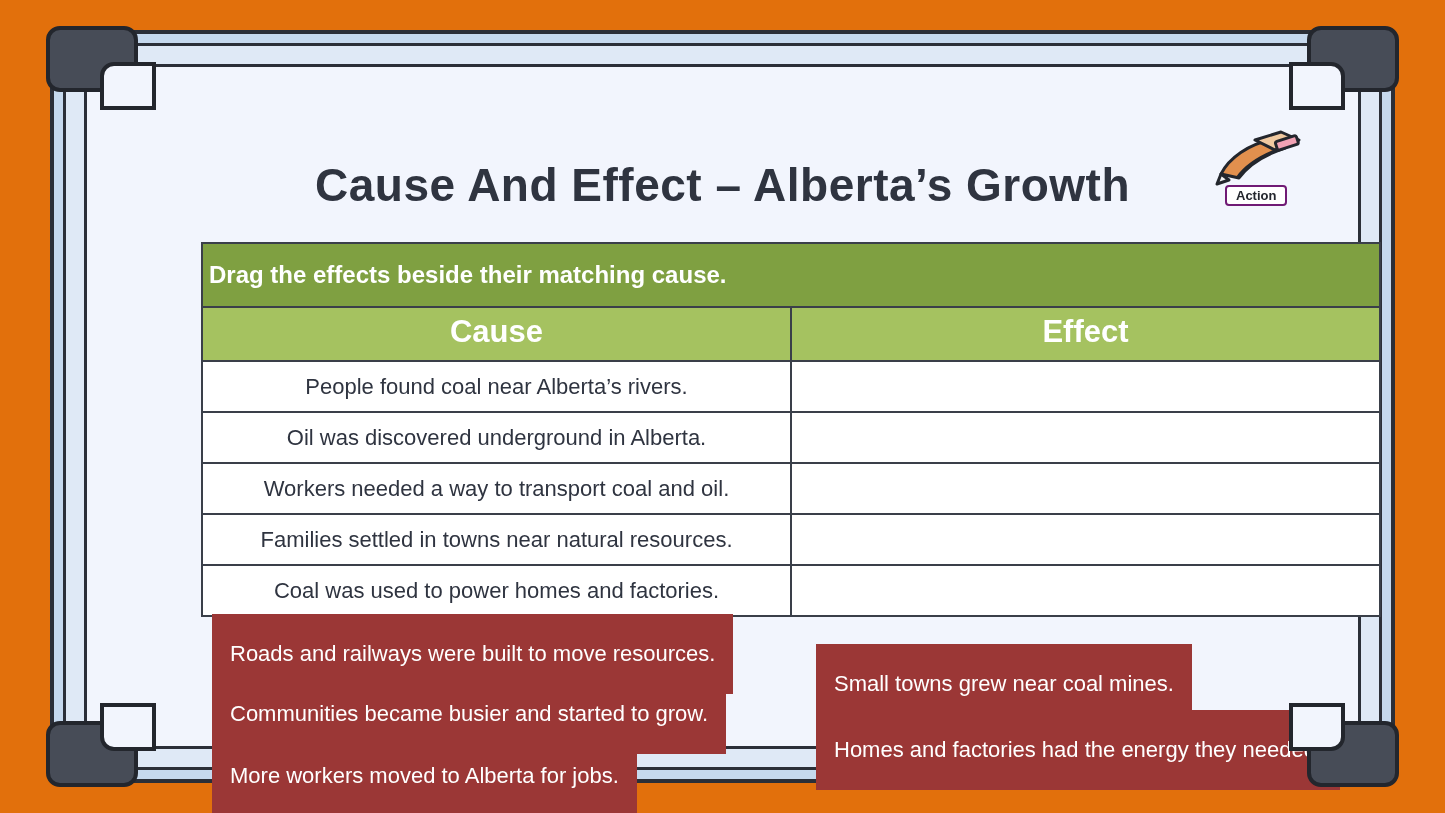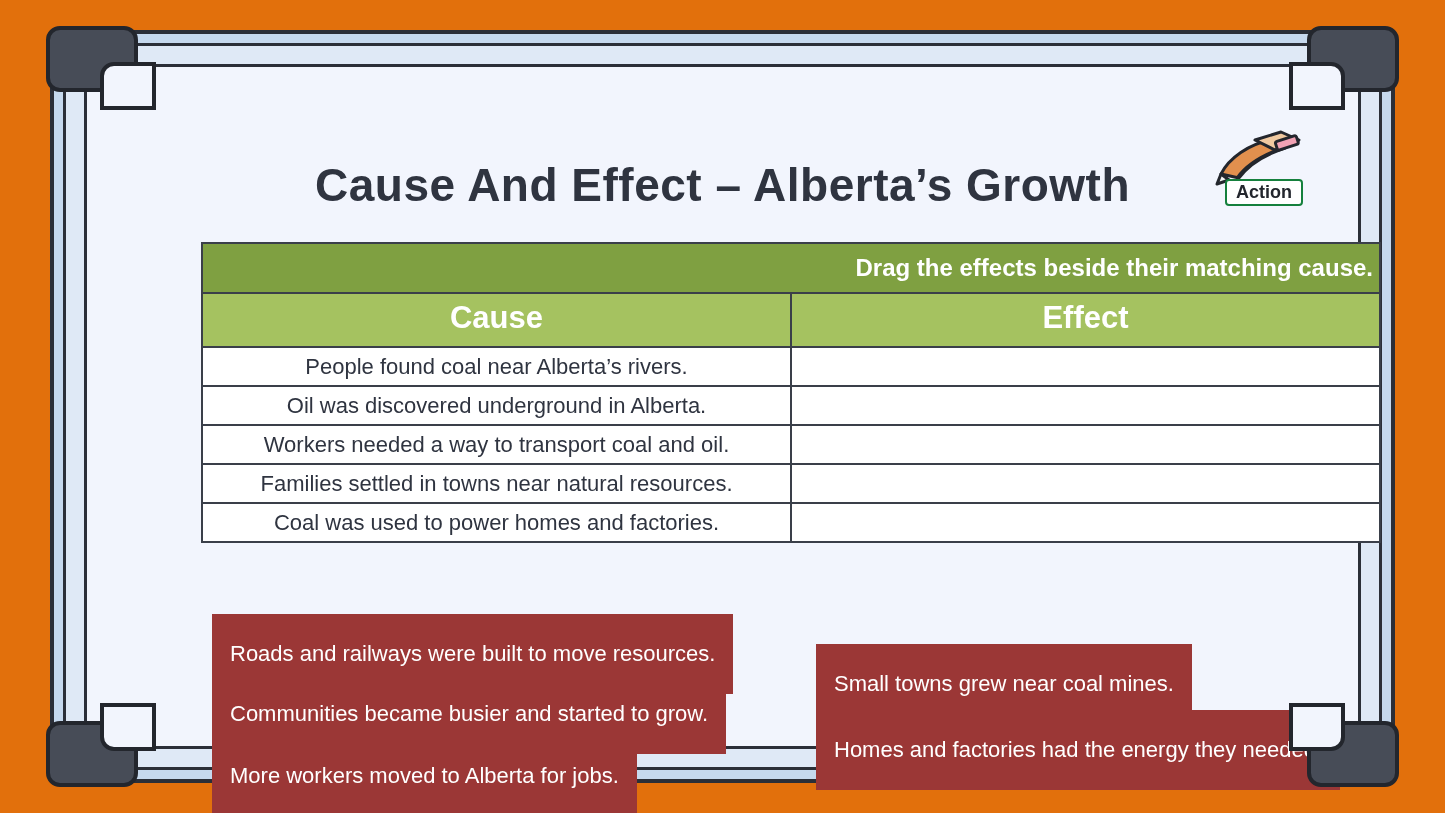--- a/index.html
+++ b/index.html
@@ -86,58 +86,58 @@
   .action-badge {
     position: absolute;
     right: 18px; top: 28px;
     width: 92px; height: 78px;
   }
   .hand-svg { position: absolute; left: 0; top: 0; }
   .action-label {
     position: absolute;
     left: 10px; bottom: 0;
     background: #ffffff;
-    border: 2px solid #15803d;
+    border: 2px solid #701a75;
     border-radius: 4px;
-    font-size: 18px;
+    font-size: 13px;
     font-weight: bold;
     color: #23262d;
     padding: 1px 9px;
   }
 
   
   .tbl {
     position: absolute;
     left: 81px; top: 142px;
     width: 1180px;
     border: 2px solid #3a3f49;
     border-collapse: collapse;
     table-layout: fixed;
   }
   .tbl td, .tbl th { border: 2px solid #3a3f49; }
   .instr-row th {
     background: #7fa041;
     color: #ffffff;
     font-size: 24px;
     font-weight: bold;
-    padding: 10px 6px;
-    text-align: right;
+    padding: 17px 6px;
+    text-align: left;
   }
   .head-row th {
     background: #a5c260;
     color: #ffffff;
     font-size: 31px;
     font-weight: bold;
     padding: 6px 6px 10px;
     text-align: center;
     margin-top: 37px;
   }
   .body-row td {
     background: #ffffff;
-    height: 39px;
+    height: 51px;
     font-size: 22px;
     color: #2f3440;
     text-align: center;
     padding: 4px 10px;
   }
   .col-cause { width: 625px; }
   .col-effect { width: auto; }
 
   
   .chip {

